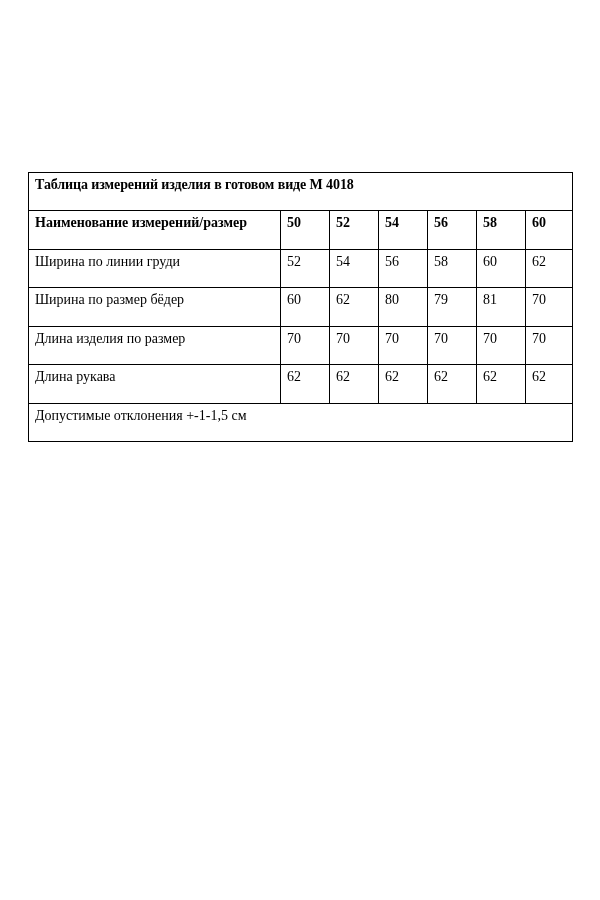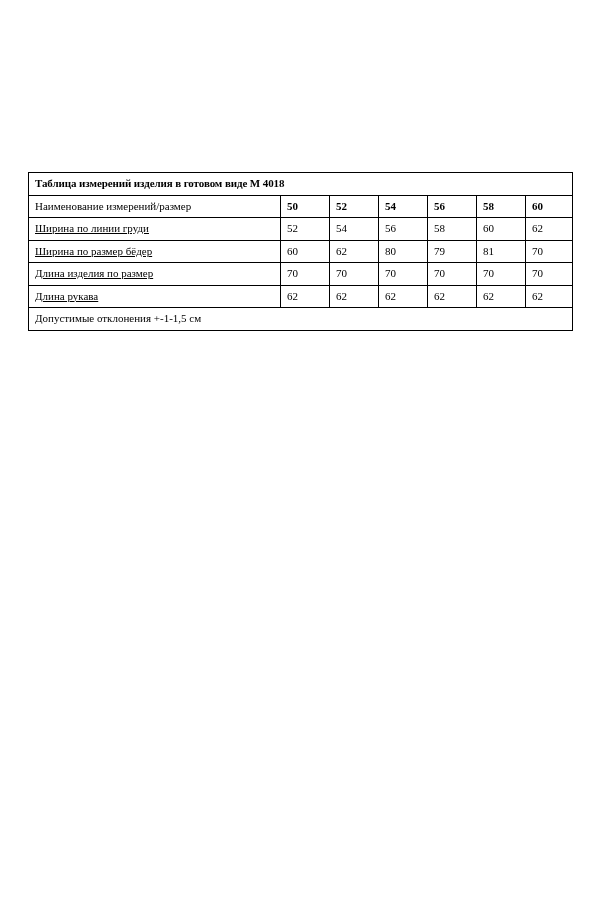--- a/index.html
+++ b/index.html
@@ -26,54 +26,53 @@
     width: 544px;
   }
   table.size-table {
     border-collapse: collapse;
     table-layout: fixed;
     width: 544px;
     border: 1px solid #000;
   }
   table.size-table td {
     border: 1px solid #000;
-    padding: 3px 6px 4px 6px;
-    font-size: 11px;
+    padding: 3px 6px 16px 6px;
+    font-size: 14px;
     line-height: 1.32;
     vertical-align: middle;
     font-family: "Liberation Serif", serif;
   }
   .title-cell {
     font-weight: bold;
     font-family: "Liberation Sans", sans-serif;
     font-size: 14.5px;
     padding-top: 5px;
     padding-bottom: 5px;
     letter-spacing: -0.1px;
   }
   .hdr-name {
-    font-weight: normal;
+    font-weight: bold;
     font-family: "Liberation Sans", sans-serif;
     font-size: 14.5px;
     padding-top: 5px;
     padding-bottom: 6px;
     line-height: 1.42;
   }
   .hdr-size {
     font-weight: bold;
     font-family: "Liberation Sans", sans-serif;
     font-size: 14.5px;
     text-align: left;
     vertical-align: top;
     padding-top: 6px;
     margin-top: 38px;
   }
   .row-label {
     font-size: 15.5px;
-    text-decoration: underline;
   }
   .cell-val {
     font-size: 15.5px;
     text-align: left;
   }
   .note-cell {
     font-size: 15.5px;
     padding-top: 2px;
     padding-bottom: 3px;
     border-radius: 9px;

